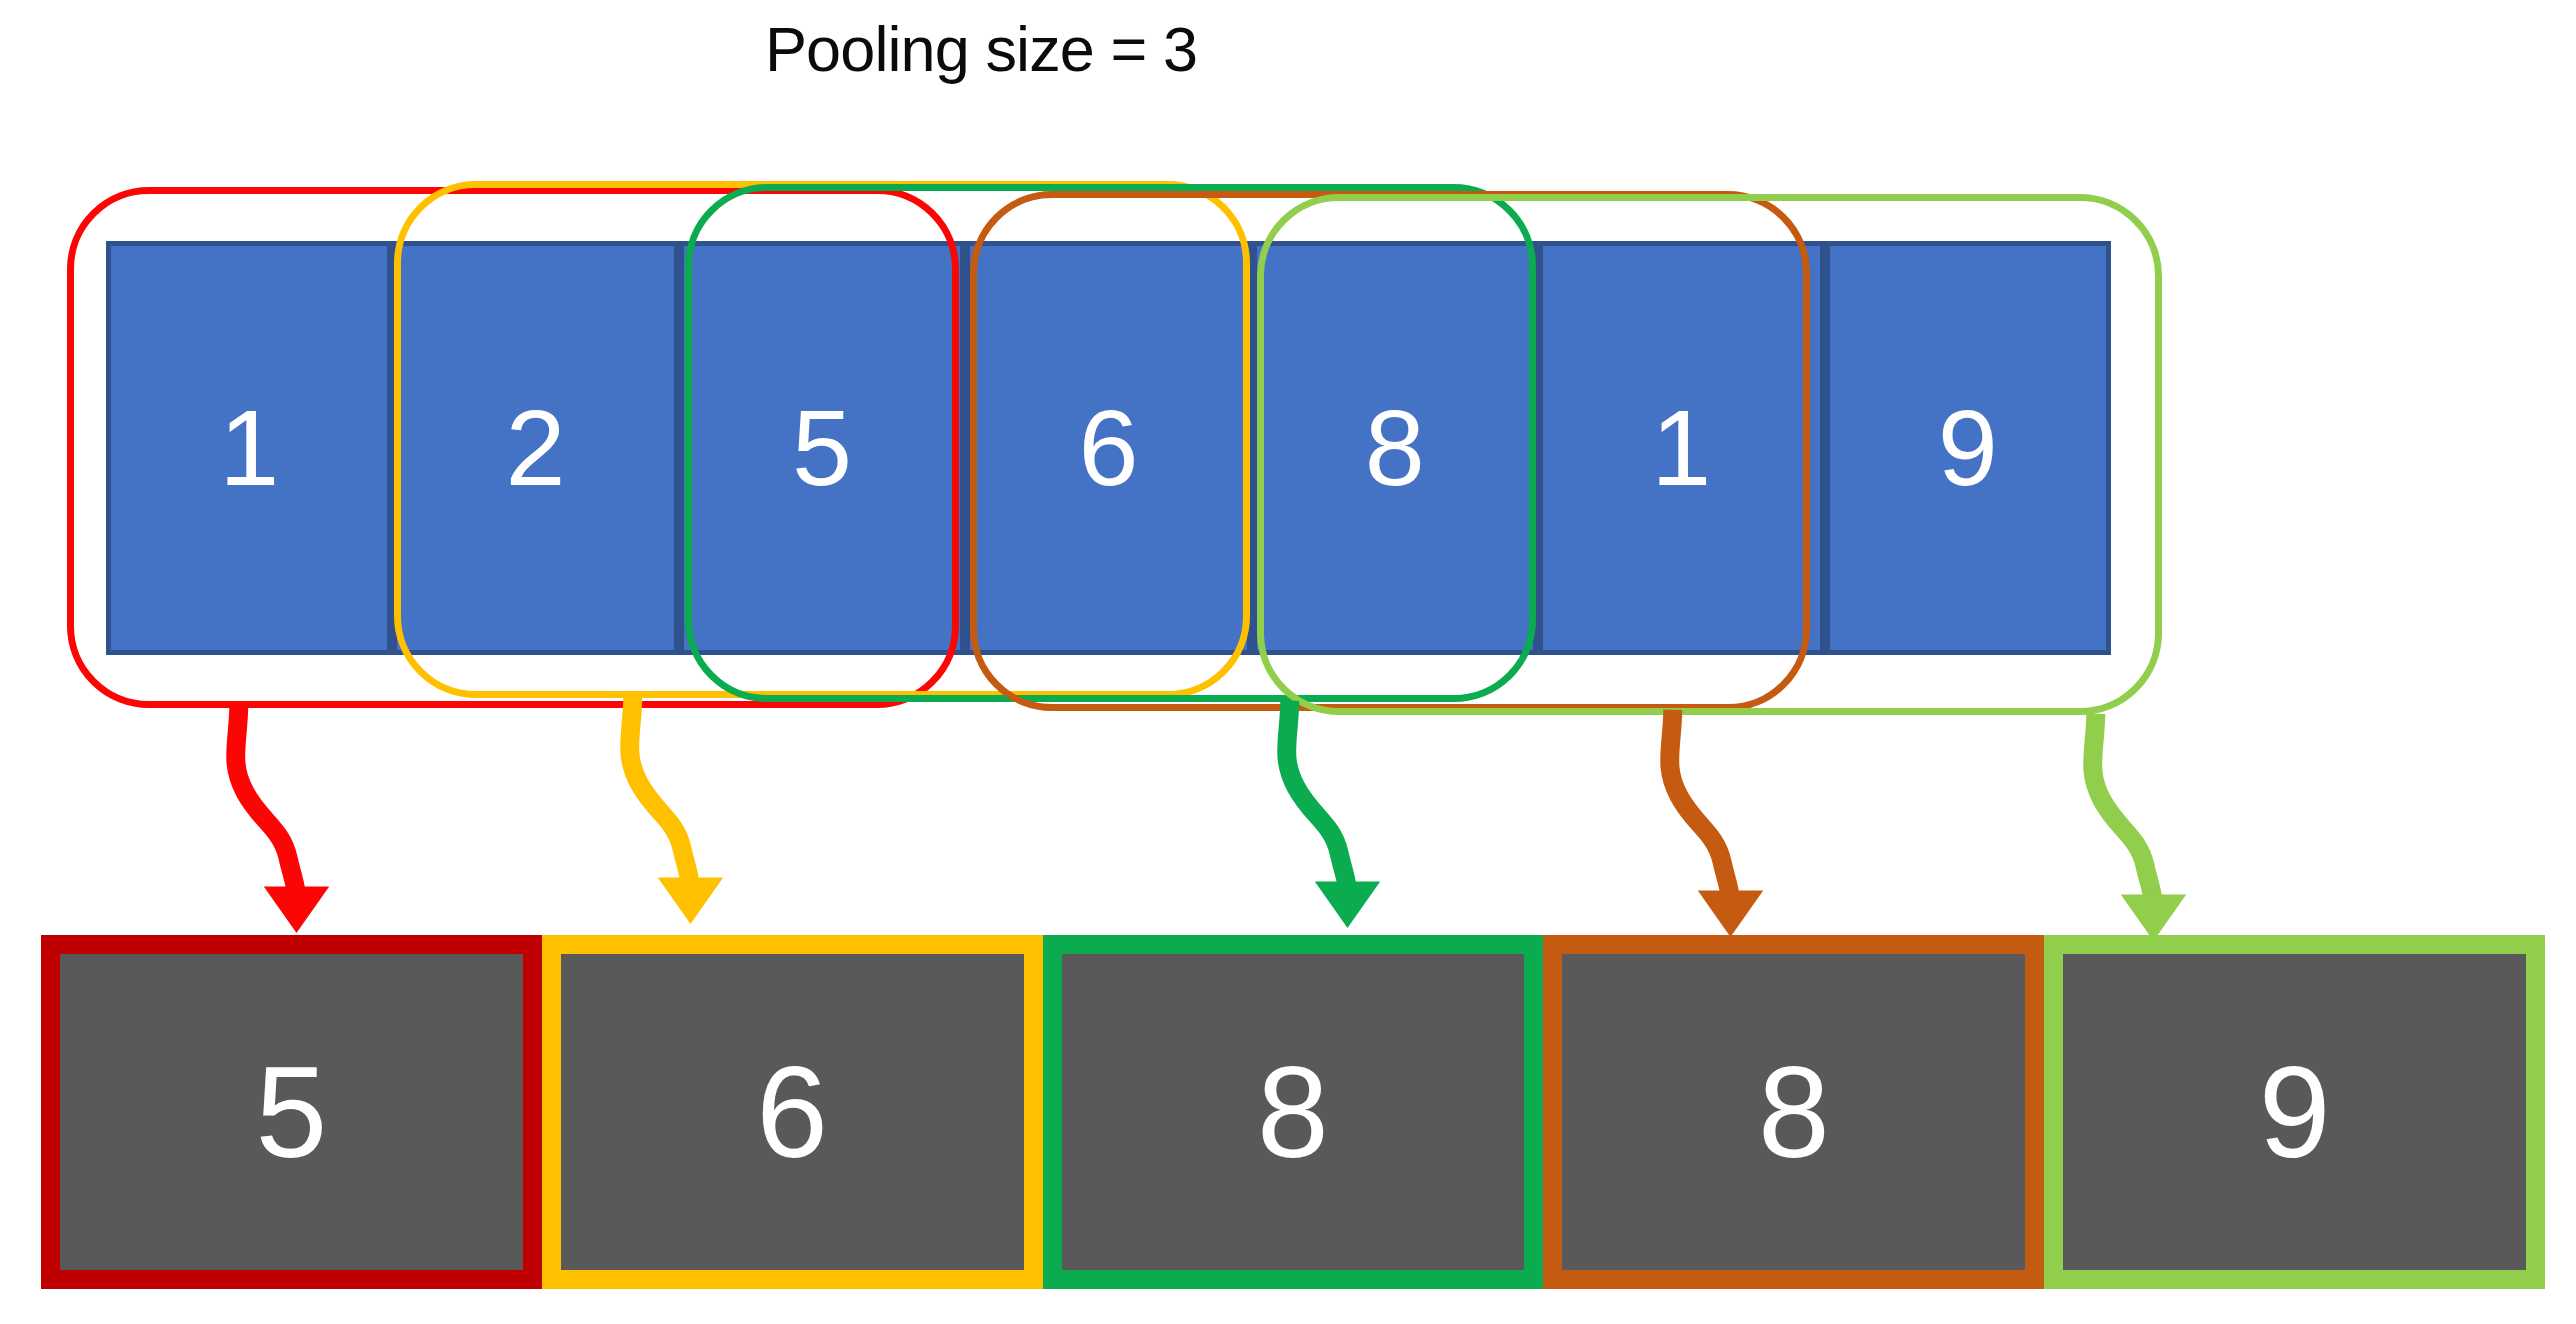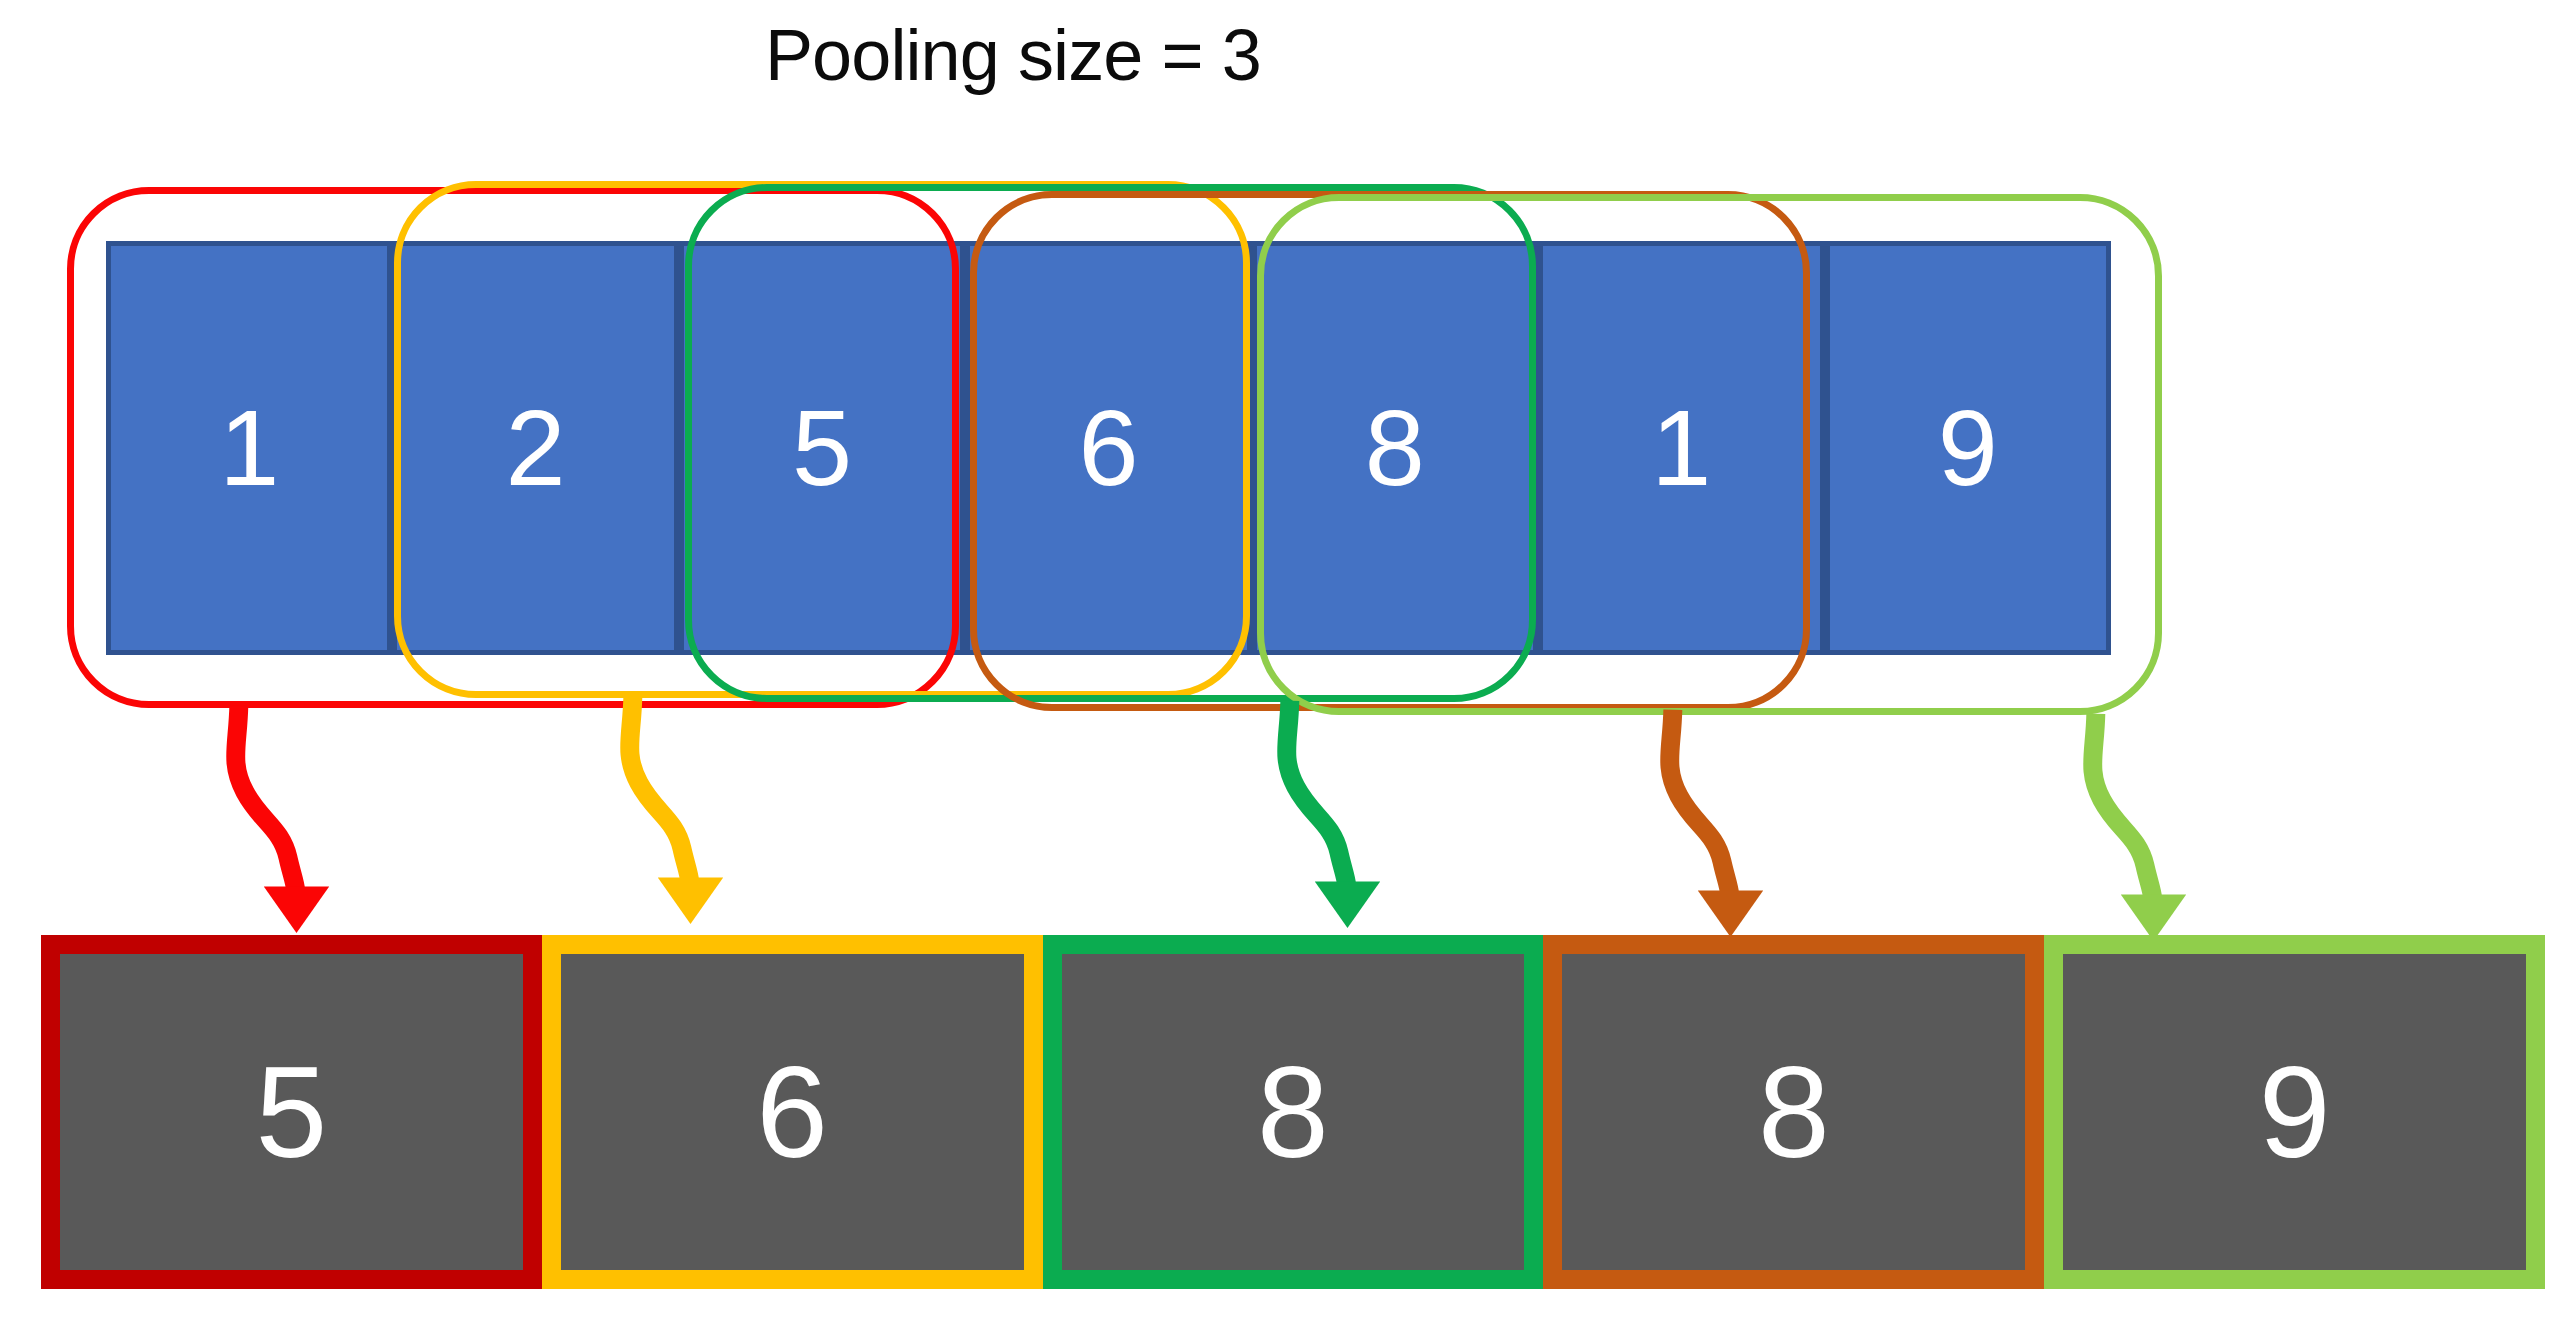--- a/index.html
+++ b/index.html
@@ -8,21 +8,21 @@
     width: 2576px;
     height: 1325px;
     background: #ffffff;
     overflow: hidden;
     font-family: "Liberation Sans", sans-serif;
   }
   .title {
     position: absolute;
     left: 765px;
     top: 12px;
-    font-size: 72px;
+    font-size: 63px;
     line-height: 1.2;
     white-space: nowrap;
     letter-spacing: -0.9px;
   }
   .input-row {
     position: absolute;
     left: 106px;
     top: 241px;
     width: 2005px;
     height: 414px;

